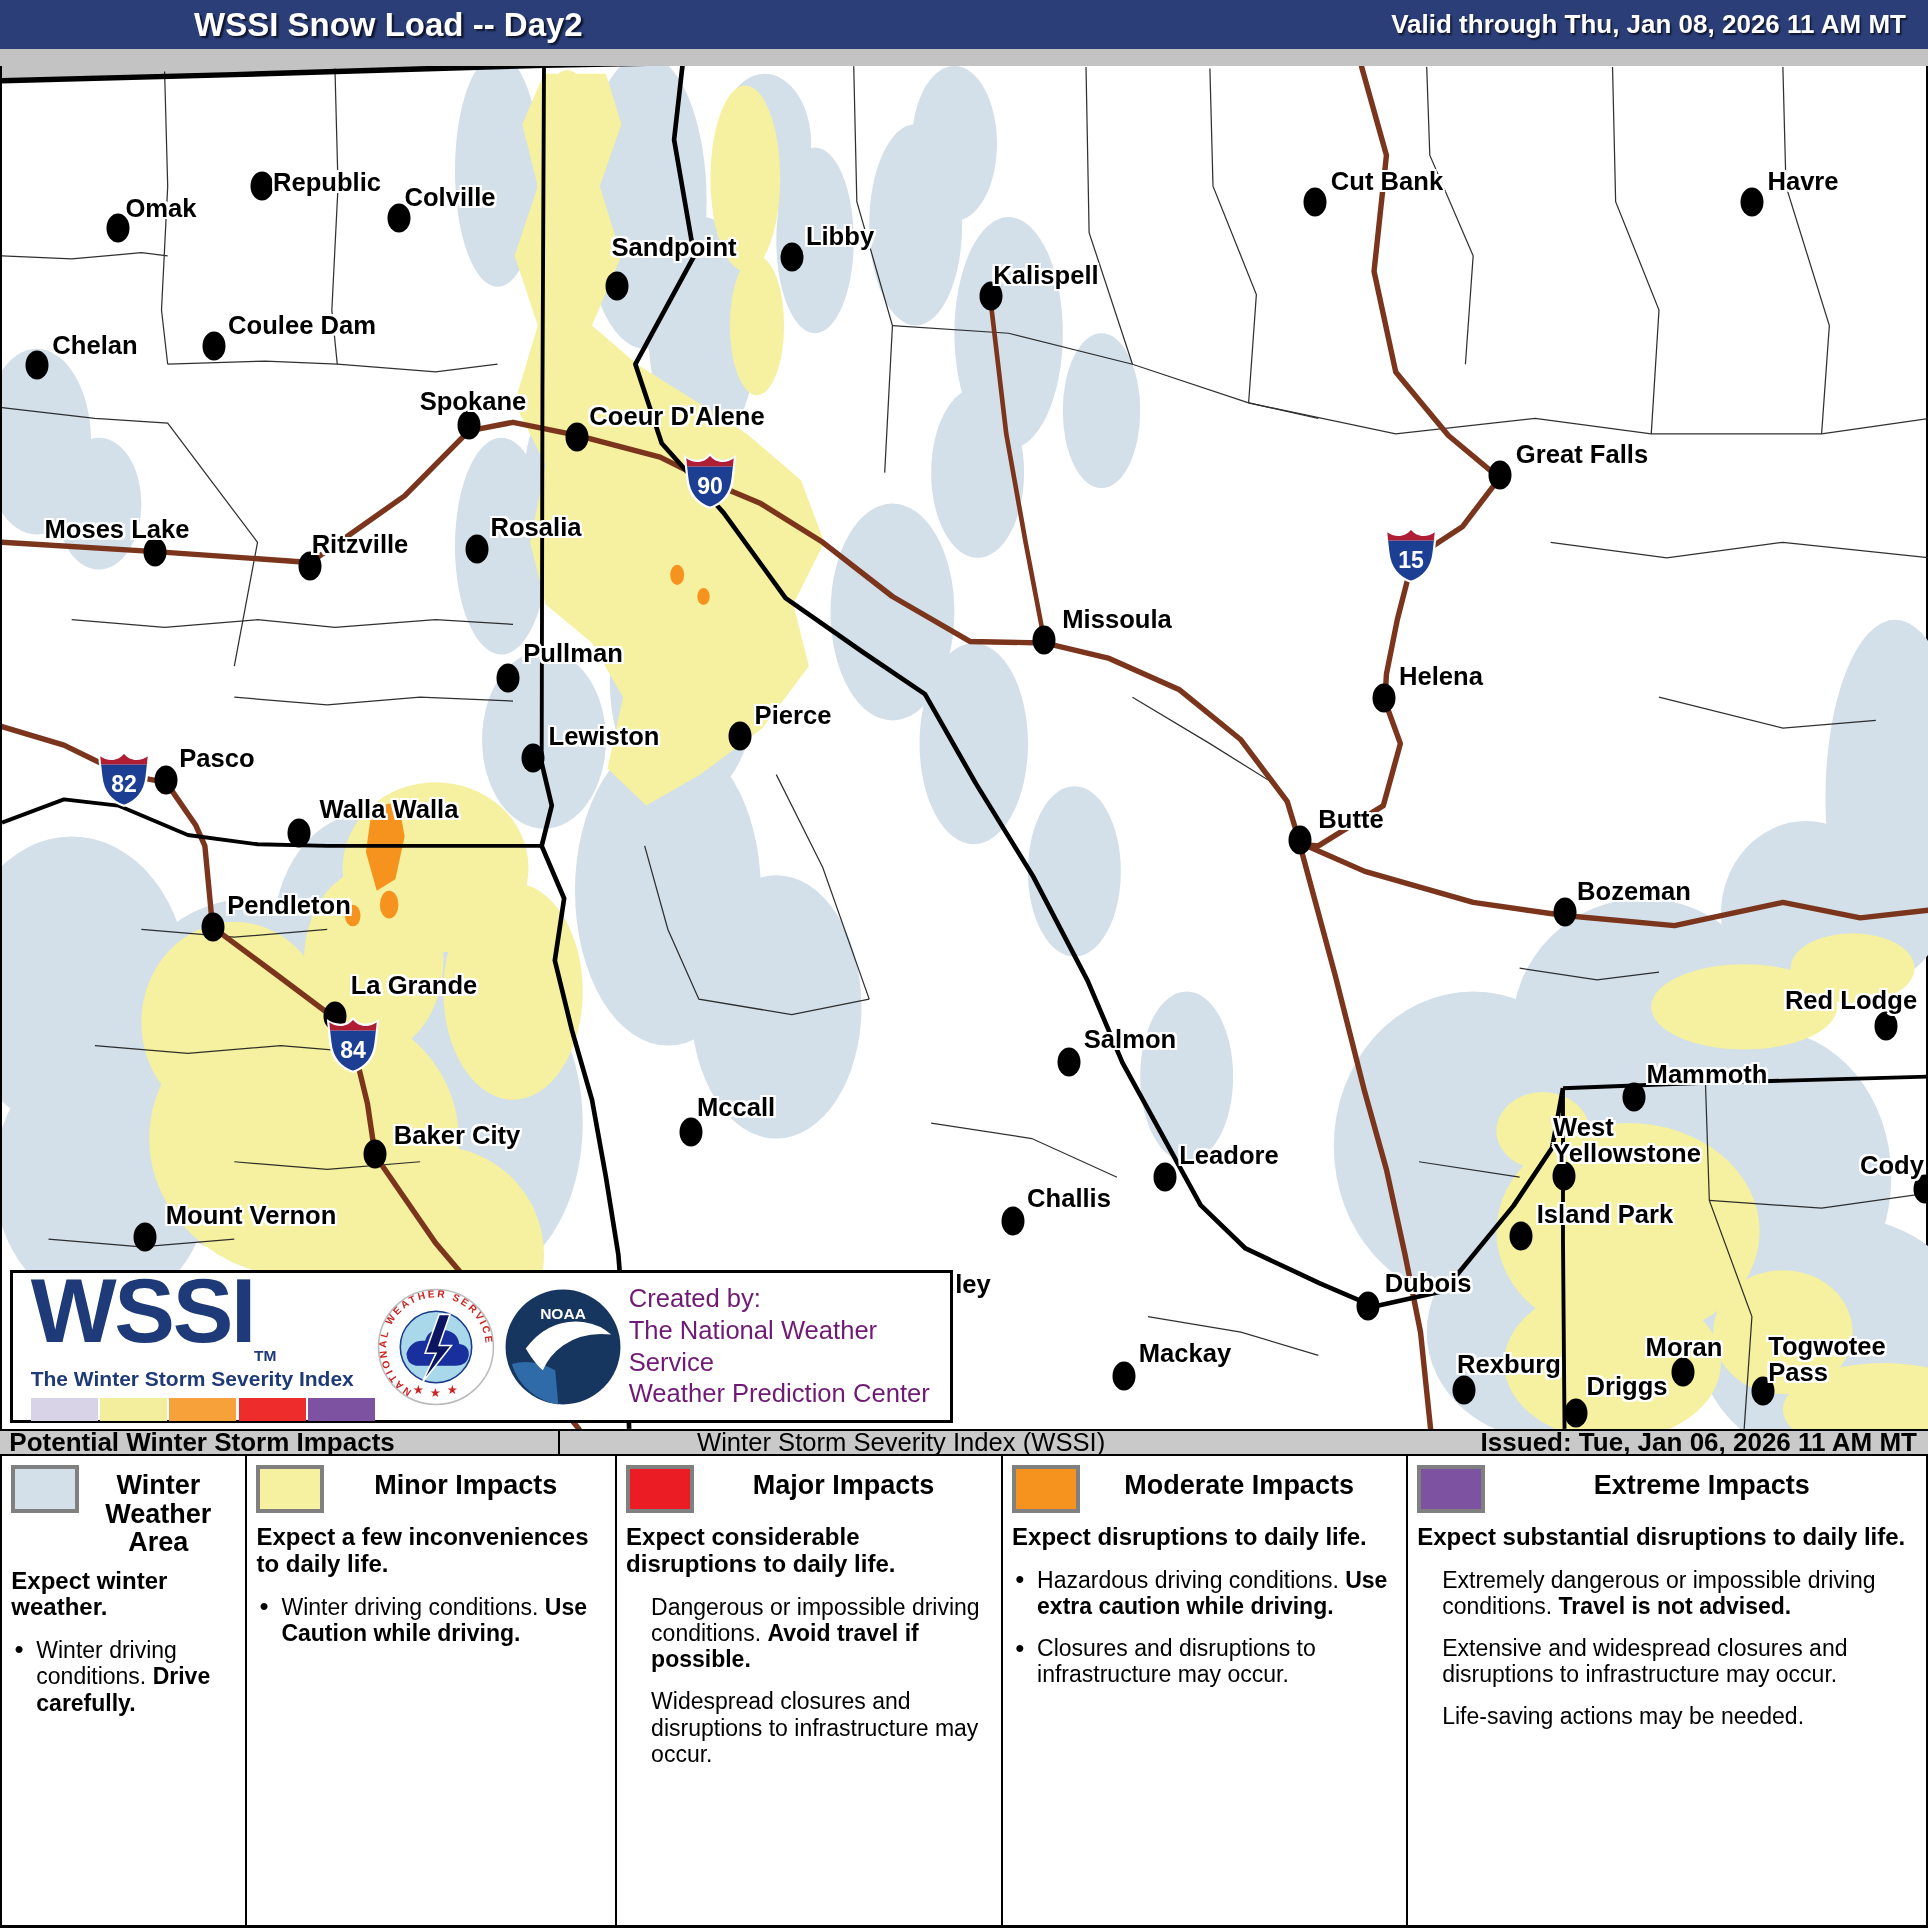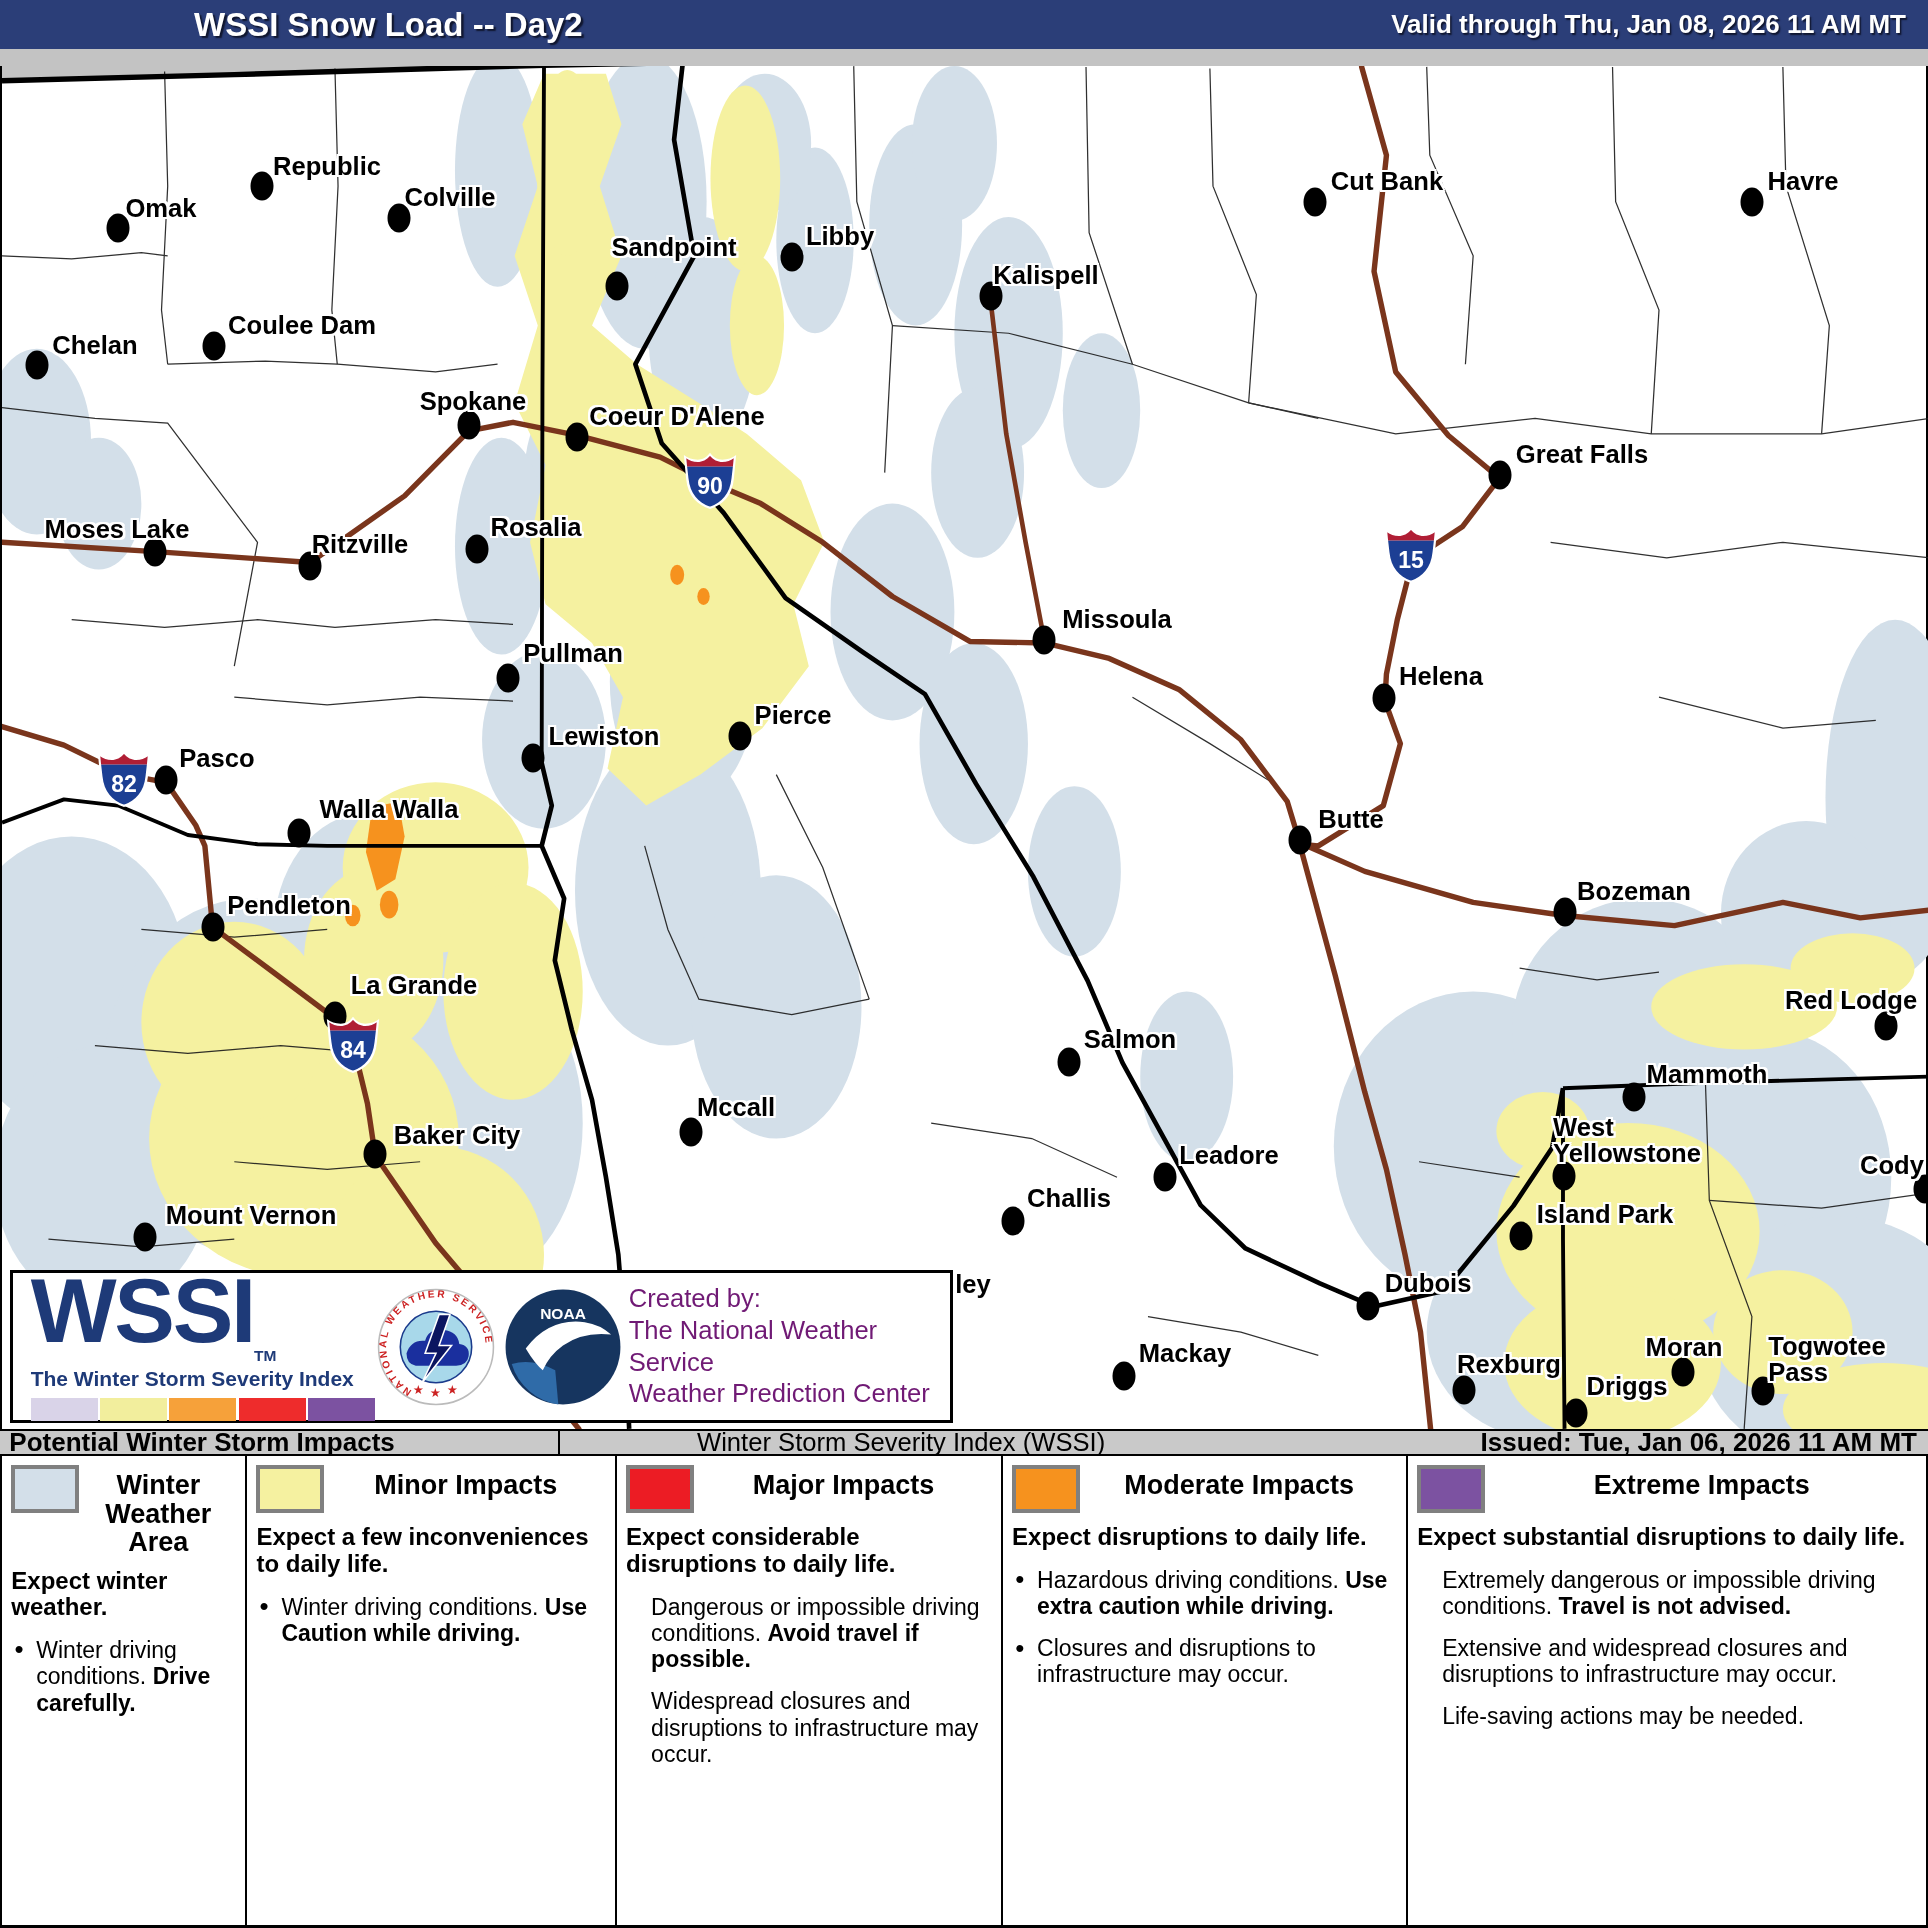--- a/index.html
+++ b/index.html
@@ -187,21 +187,21 @@
         <polyline stroke-width="6" points="880,74 868,180 894,330 818,470 852,572 932,662 1012,772 1112,842 1192,896 1258,1012 1332,1132 1402,1266 1447,1372 1502,1472 1548,1556 1606,1612 1702,1657 1772,1687 1862,1667 1952,1557 2002,1482 2016,1405"></polyline>
         <polyline stroke-width="5" points="2016,1405 2200,1398 2350,1394 2490,1390"></polyline>
         <polyline stroke-width="5" points="2016,1405 2016,1600 2018,1845"></polyline>
       </g>
     </svg>
 
     <div id="city-layer">
         <div class="city-dot" style="left: 116px; top: 162px;"></div>
         <div class="city-label" style="left: 159px; top: 142px;">Omak</div>
         <div class="city-dot" style="left: 260px; top: 120px;"></div>
-        <div class="city-label" style="left: 325px; top: 100px;">Republic</div>
+        <div class="city-label" style="left: 325px; top: 116px;">Republic</div>
         <div class="city-dot" style="left: 397px; top: 152px;"></div>
         <div class="city-label" style="left: 448px; top: 131px;">Colville</div>
         <div class="city-dot" style="left: 35px; top: 299px;"></div>
         <div class="city-label" style="left: 93px; top: 279px;">Chelan</div>
         <div class="city-dot" style="left: 212px; top: 280px;"></div>
         <div class="city-label" style="left: 300px; top: 259px;">Coulee Dam</div>
         <div class="city-dot" style="left: 153px; top: 486px;"></div>
         <div class="city-label" style="left: 115px; top: 463px;">Moses Lake</div>
         <div class="city-dot" style="left: 308px; top: 500px;"></div>
         <div class="city-label" style="left: 358px; top: 478px;">Ritzville</div>

